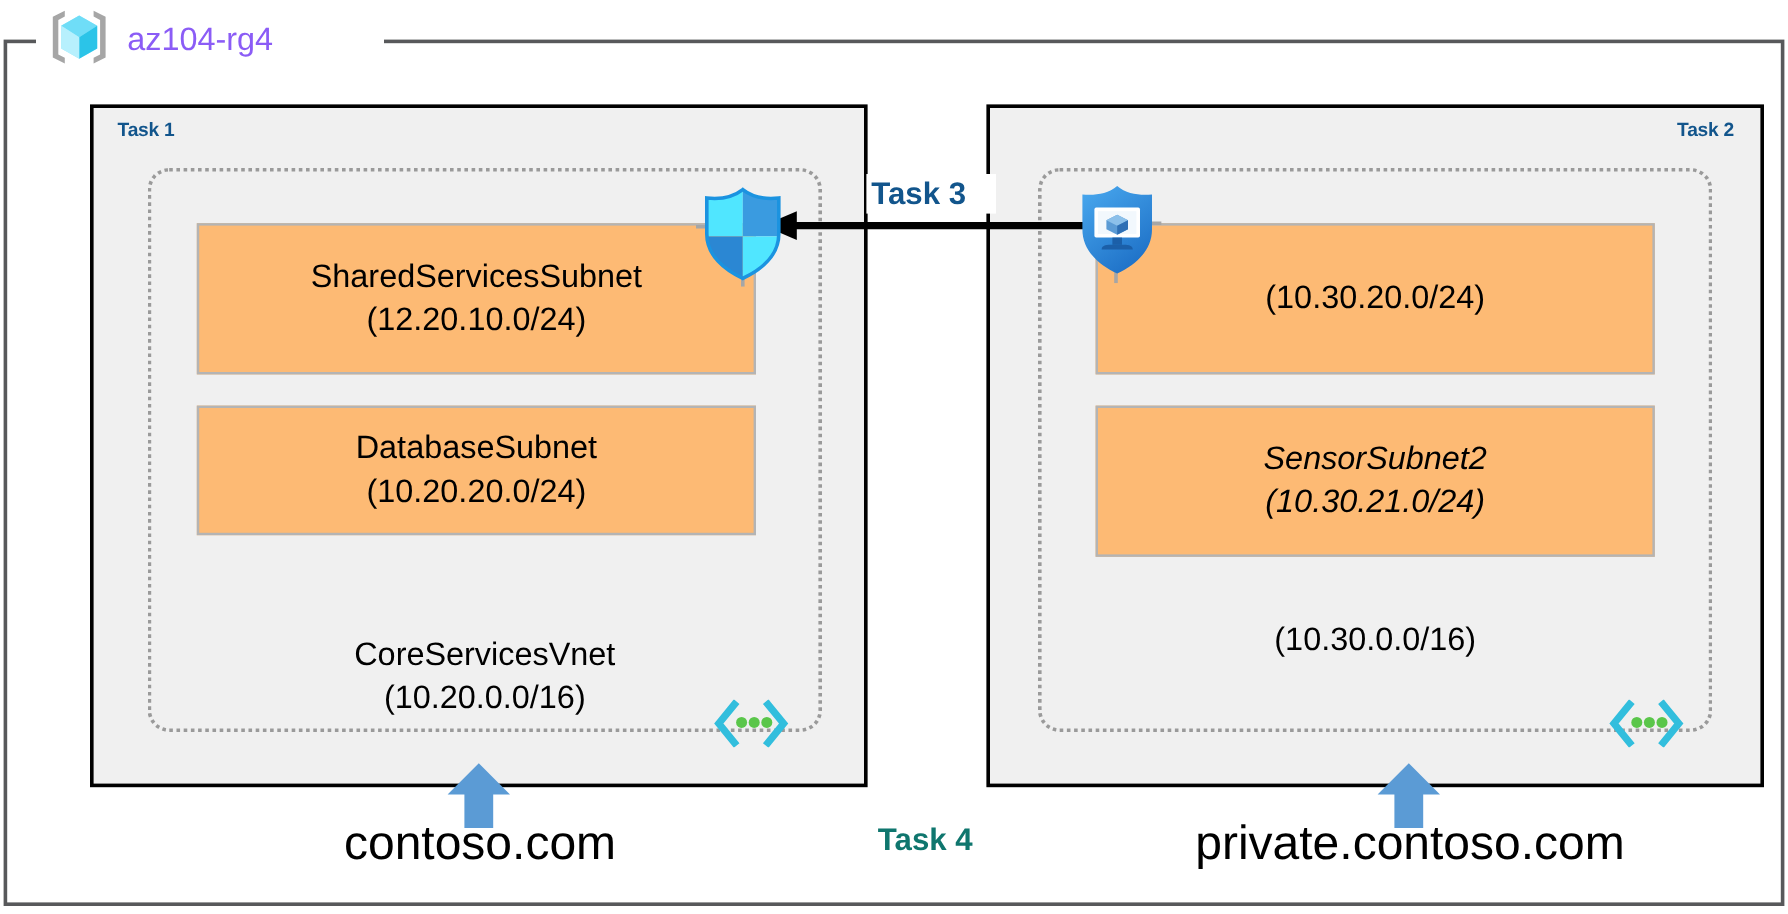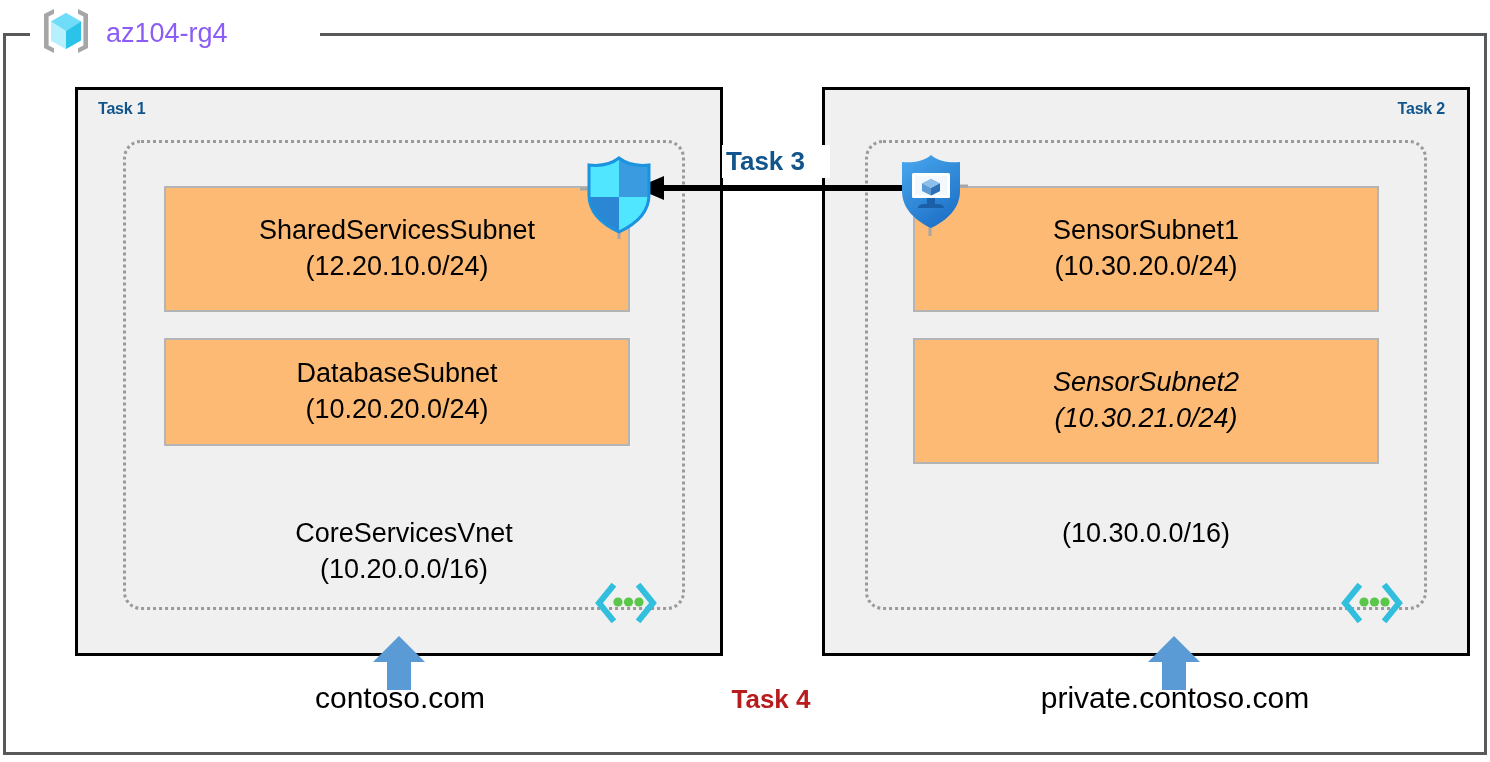--- a/index.html
+++ b/index.html
@@ -69,21 +69,21 @@
   }
   #subnet-shared{left:164px;top:186px;width:466px;height:126px;}
   #subnet-database{left:164px;top:338px;width:466px;height:108px;}
   #subnet-sensor1{left:913px;top:186px;width:466px;height:126px;}
   #subnet-sensor2{left:913px;top:338px;width:466px;height:126px;font-style:italic;}
 
   
   .vnet-caption{
     position:absolute;text-align:center;width:560px;
   }
-  #vnet1-caption{left:124px;top:516px;}
+  #vnet1-caption{left:124px;top:528px;}
   #vnet2-caption{left:866px;top:516px;}
 
   
   .vnet-glyph{position:absolute;width:64px;height:40px;}
   #vnet1-glyph{left:594px;top:583px;}
   #vnet2-glyph{left:1340px;top:583px;}
 
   
   #nsg-shield{position:absolute;left:580px;top:155px;width:78px;height:84px;}
   #defender-shield{position:absolute;left:896px;top:152px;width:72px;height:84px;}
@@ -95,29 +95,29 @@
     text-align:left;background:#ffffff;
     font-size:26px;font-weight:bold;color:#12558c;
     padding:1px 4px;box-sizing:content-box;
   }
 
   
   .dns-arrow{position:absolute;width:56px;height:56px;}
   #dns1-arrow{left:371px;top:634px;}
   #dns2-arrow{left:1146px;top:634px;}
   .dns-label{
-    position:absolute;font-size:30px;color:#000000;
+    position:absolute;font-size:40px;color:#000000;
     white-space:nowrap;text-align:center;
   }
   #dns1-label{left:280px;top:681px;width:240px;}
   #dns2-label{left:975px;top:681px;width:400px;}
 
   #task4-label{
     position:absolute;left:716px;top:684px;width:110px;text-align:center;
-    font-size:26px;font-weight:bold;color:#b91c1c;white-space:nowrap;
+    font-size:26px;font-weight:bold;color:#0f766e;white-space:nowrap;
   }
 </style>
 </head>
 <body>
 
 <div id="rg-frame"></div>
 <div id="rg-title-gap"></div>
 
 <div id="rg-header">
   <span>
@@ -167,21 +167,20 @@
   </svg>
 </div>
 
 <div id="task2-box" class="task-box">
   <div id="task2-label" class="task-label">Task 2</div>
 </div>
 
 <div id="vnet2" class="vnet"></div>
 
 <div id="subnet-sensor1" class="subnet">
-  <div class="subnet-name">SensorSubnet1</div>
   <div class="subnet-cidr">(10.30.20.0/24)</div>
 </div>
 
 <div id="subnet-sensor2" class="subnet">
   <div class="subnet-name">SensorSubnet2</div>
   <div class="subnet-cidr">(10.30.21.0/24)</div>
 </div>
 
 <div id="vnet2-caption" class="vnet-caption">
   <div class="vnet-cidr">(10.30.0.0/16)</div>

